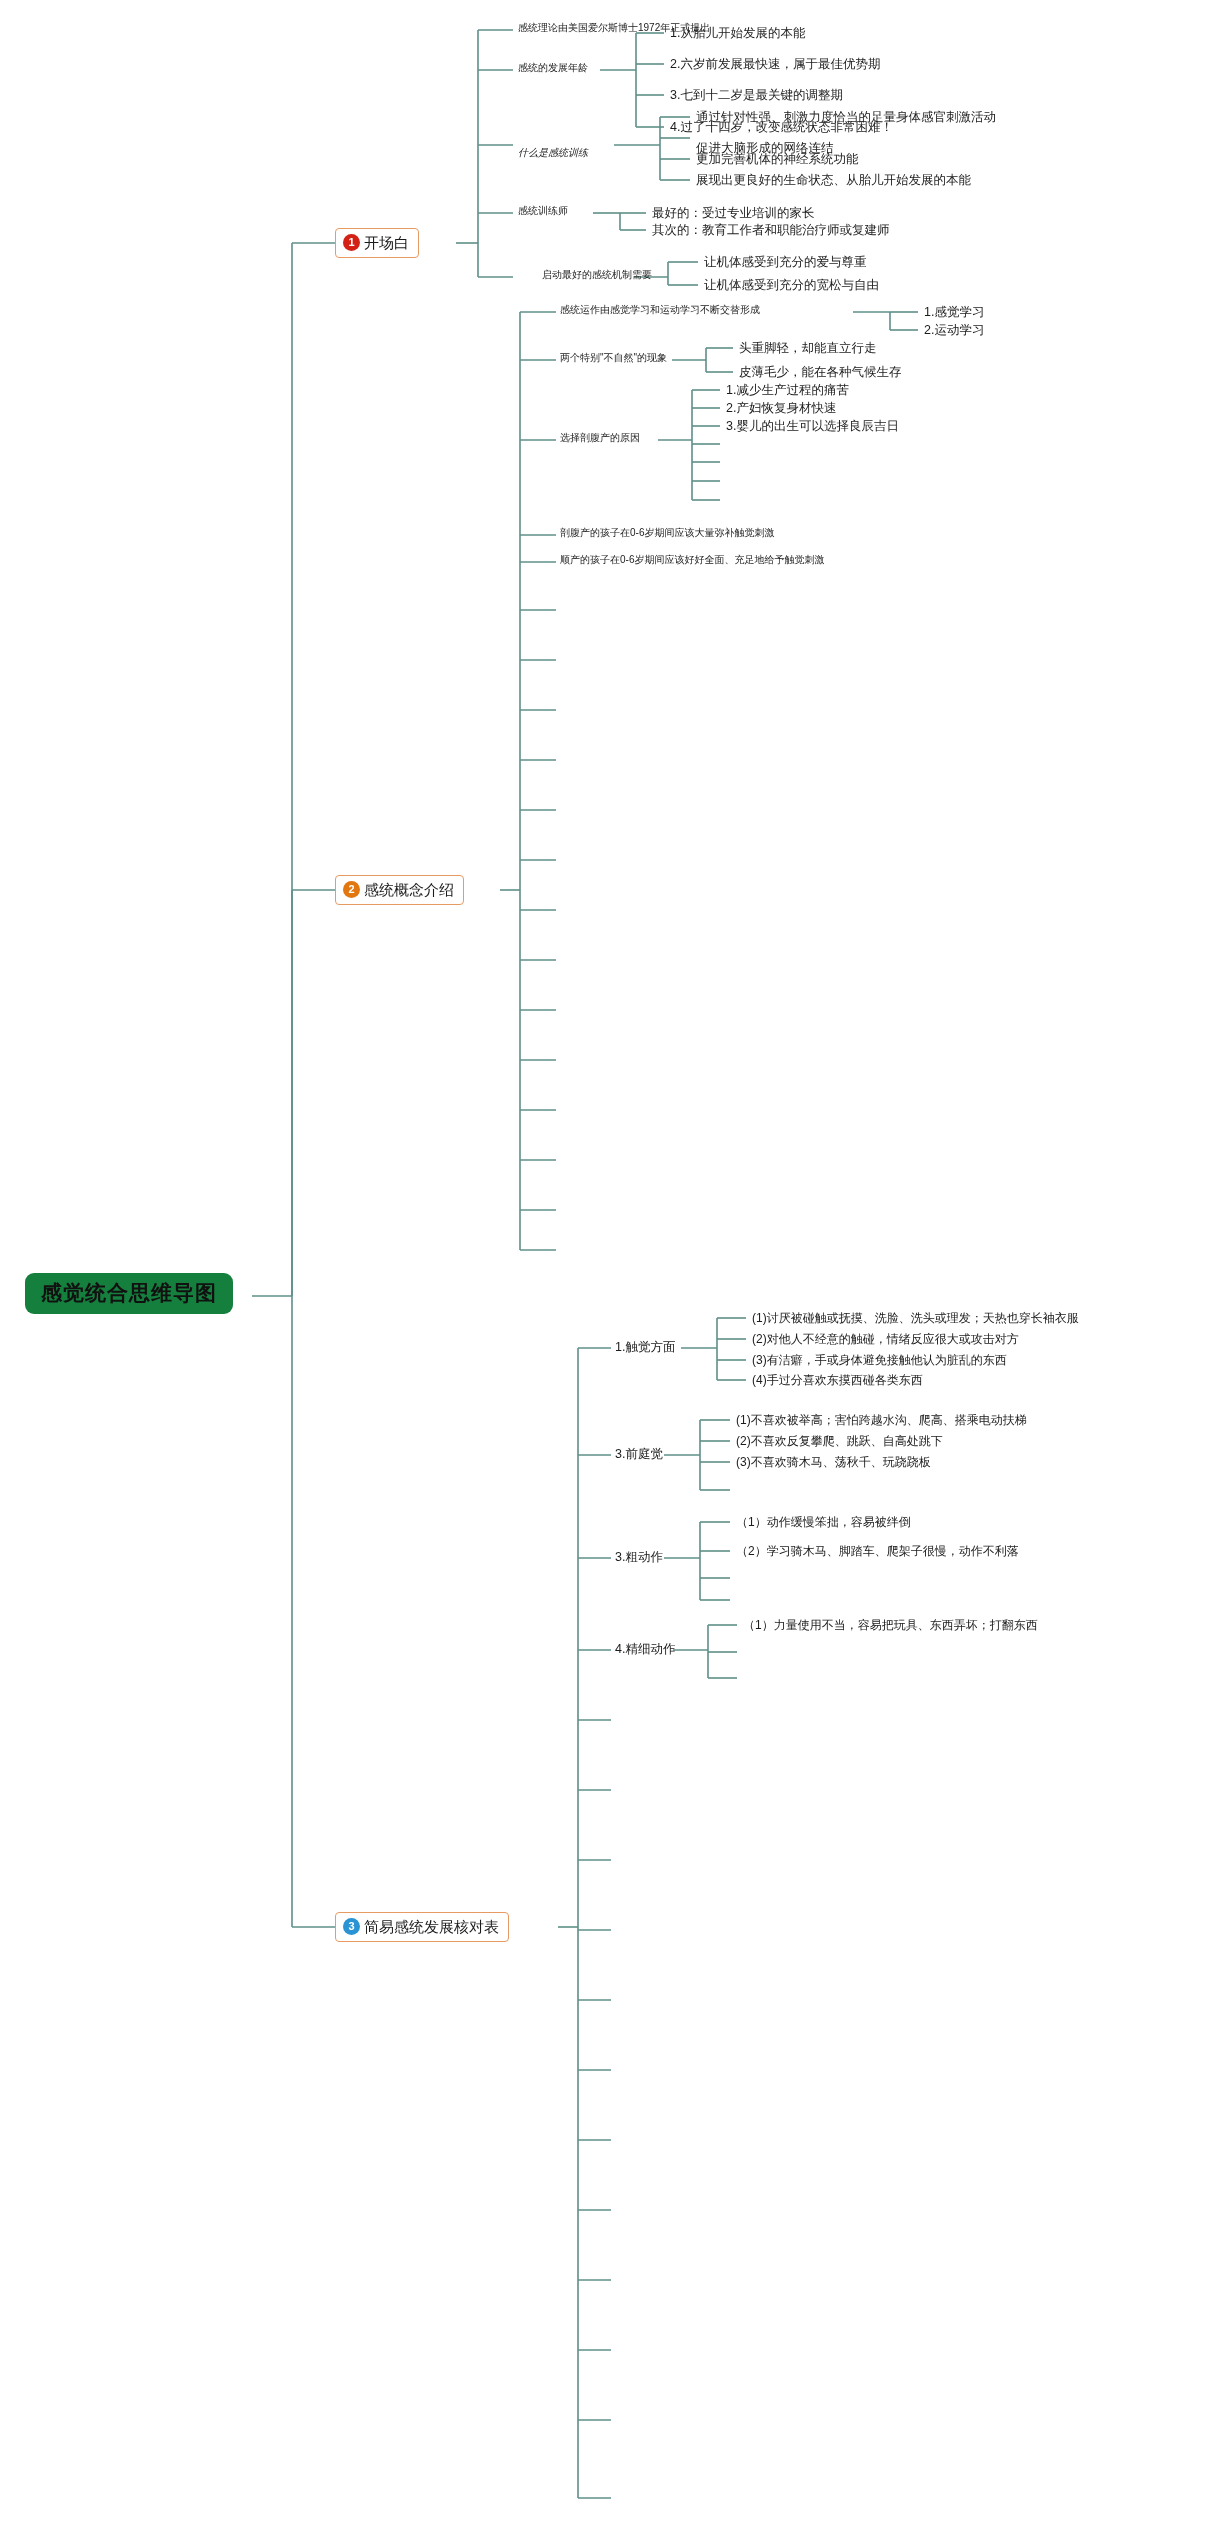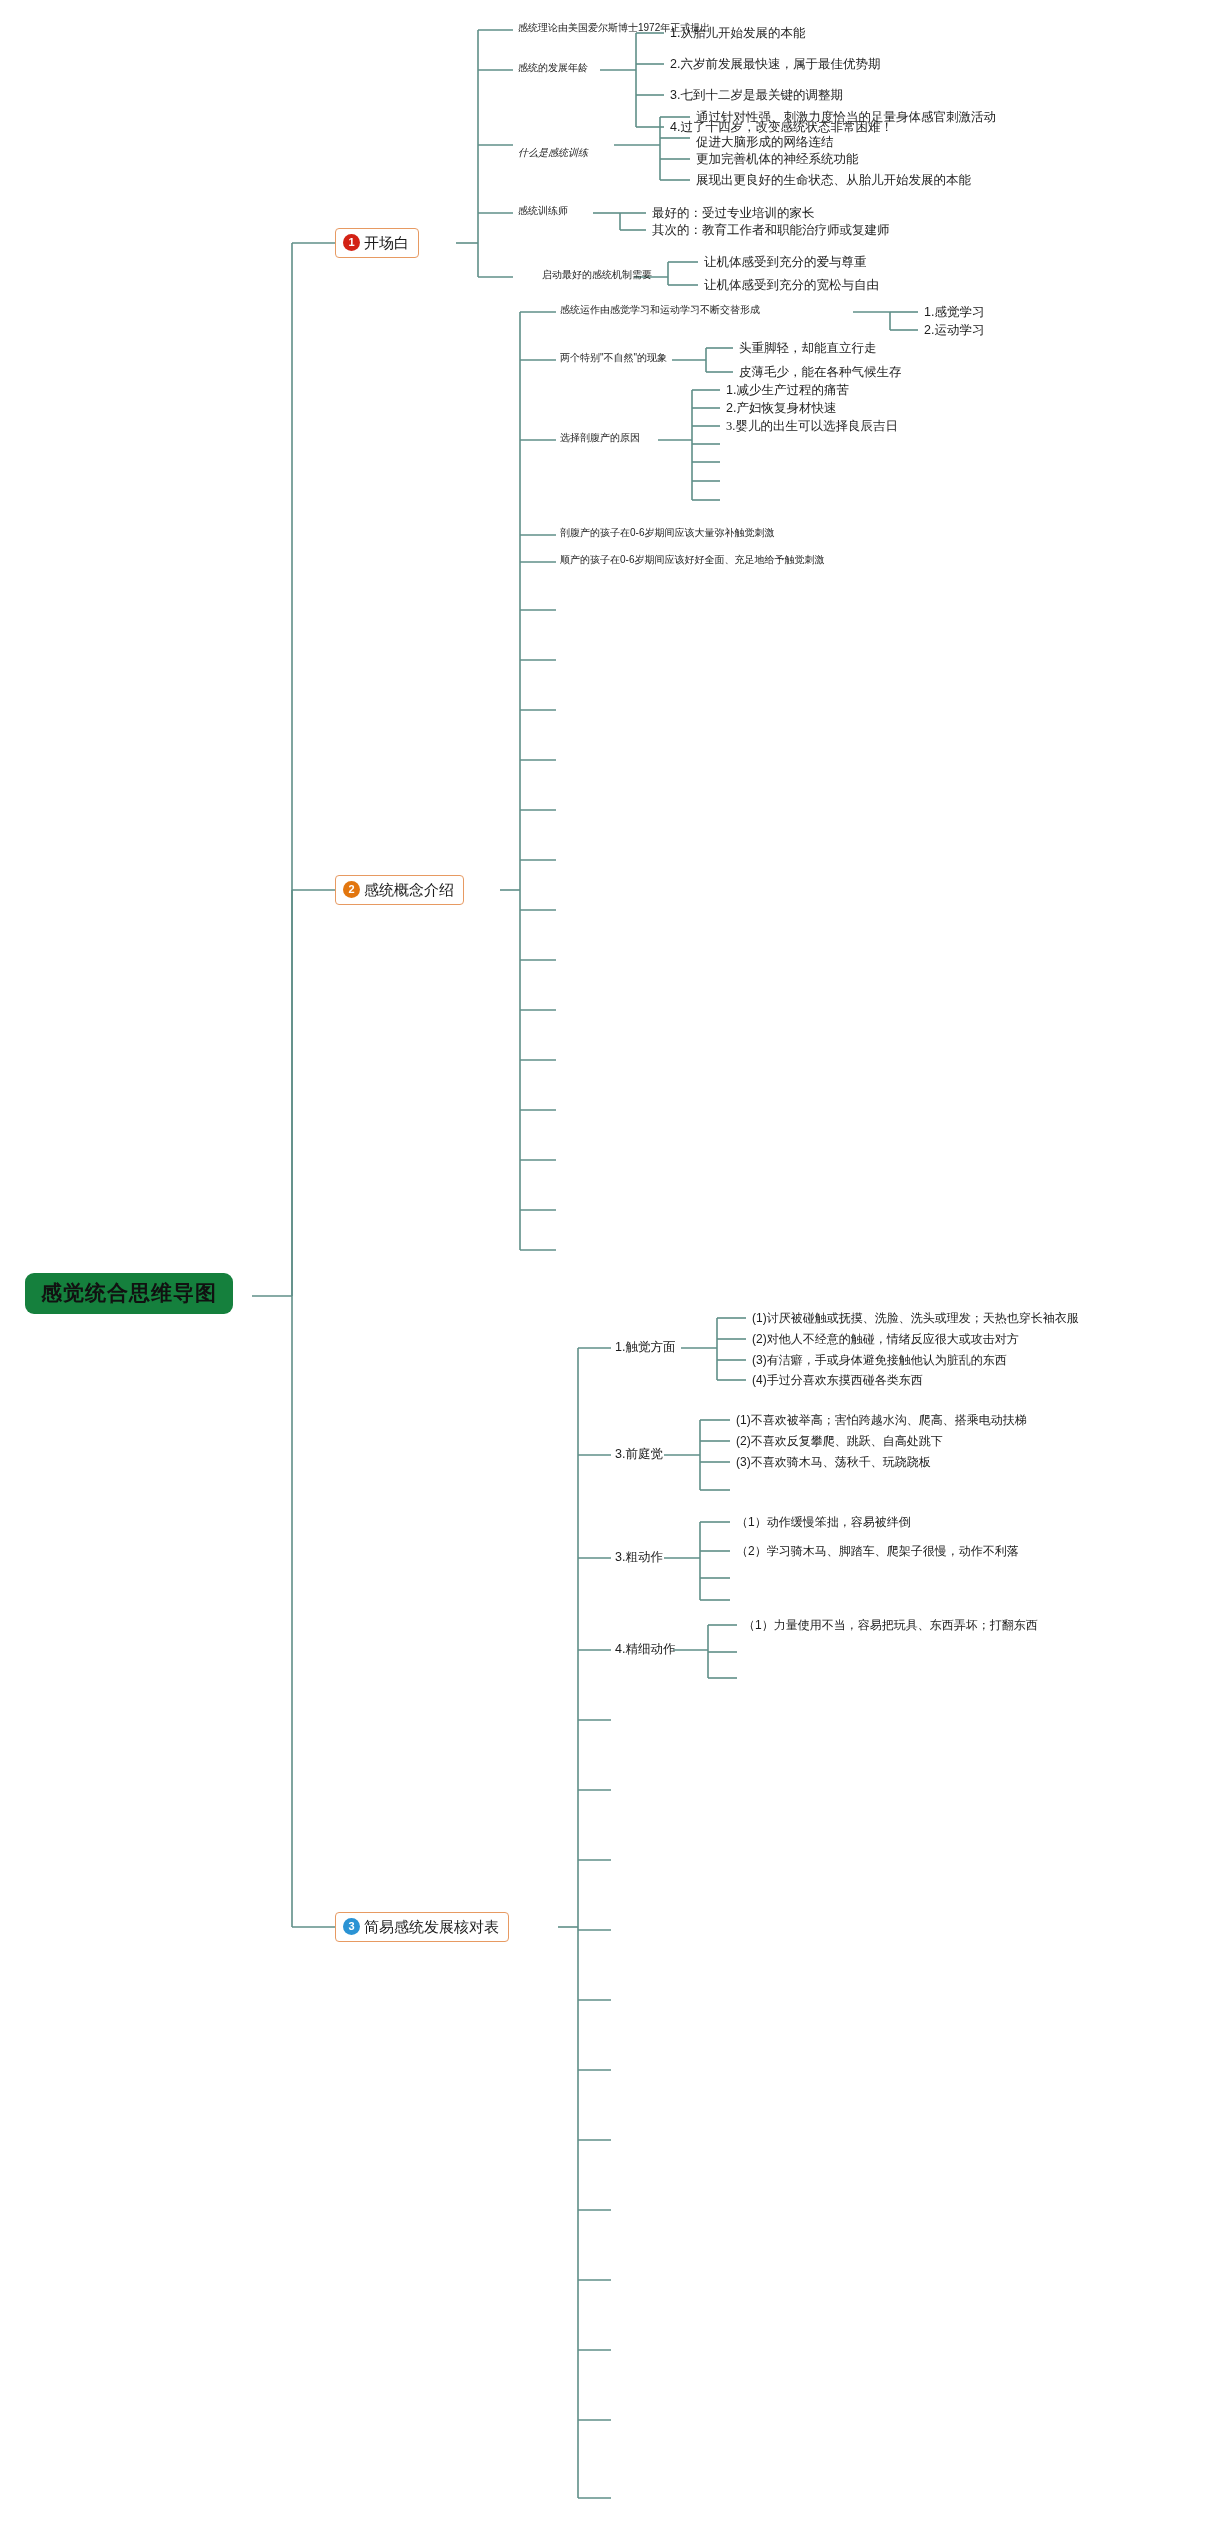--- a/index.html
+++ b/index.html
@@ -215,21 +215,21 @@
   <div class="node t2 topic" style="left:518px;top:23px;">感统理论由美国爱尔斯博士1972年正式提出</div>
 
   <div class="node t2 topic" style="left:518px;top:63px;">感统的发展年龄</div>
   <div class="node t3 topic" style="left:670px;top:27px;">1.从胎儿开始发展的本能</div>
   <div class="node t3 topic" style="left:670px;top:58px;">2.六岁前发展最快速，属于最佳优势期</div>
   <div class="node t3 topic" style="left:670px;top:89px;">3.七到十二岁是最关键的调整期</div>
   <div class="node t3 topic" style="left:670px;top:121px;">4.过了十四岁，改变感统状态非常困难！</div>
 
   <div class="node t2 topic" style="left:518px;top:148px;font-style:italic;">什么是感统训练</div>
   <div class="node t3 topic" style="left:696px;top:111px;">通过针对性强、刺激力度恰当的足量身体感官刺激活动</div>
-  <div class="node t3 topic" style="left:696px;top:136px;text-align:right;">促进大脑形成的网络连结</div>
+  <div class="node t3 topic" style="left:696px;top:142px;text-align:right;">促进大脑形成的网络连结</div>
   <div class="node t3 topic" style="left:696px;top:153px;">更加完善机体的神经系统功能</div>
   <div class="node t3 topic" style="left:696px;top:174px;">展现出更良好的生命状态、从胎儿开始发展的本能</div>
 
   <div class="node t2 topic" style="left:518px;top:206px;">感统训练师</div>
   <div class="node t3 topic" style="left:652px;top:207px;">最好的：受过专业培训的家长</div>
   <div class="node t3 topic" style="left:652px;top:224px;">其次的：教育工作者和职能治疗师或复建师</div>
 
   <div class="node t2 topic" style="left:518px;top:270px;margin-left:24px;">启动最好的感统机制需要</div>
   <div class="node t3 topic" style="left:704px;top:256px;">让机体感受到充分的爱与尊重</div>
   <div class="node t3 topic" style="left:704px;top:279px;">让机体感受到充分的宽松与自由</div>
@@ -243,21 +243,21 @@
   <div class="node t3 topic" style="left:924px;top:306px;">1.感觉学习</div>
   <div class="node t3 topic" style="left:924px;top:324px;">2.运动学习</div>
 
   <div class="node t2 topic" style="left:560px;top:353px;">两个特别"不自然"的现象</div>
   <div class="node t3 topic" style="left:739px;top:342px;">头重脚轻，却能直立行走</div>
   <div class="node t3 topic" style="left:739px;top:366px;">皮薄毛少，能在各种气候生存</div>
 
   <div class="node t2 topic" style="left:560px;top:433px;">选择剖腹产的原因</div>
   <div class="node t3 topic" style="left:726px;top:384px;">1.减少生产过程的痛苦</div>
   <div class="node t3 topic" style="left:726px;top:402px;">2.产妇恢复身材快速</div>
-  <div class="node t3 topic" style="left:726px;top:420px;font-family:Liberation Serif, serif;">3.婴儿的出生可以选择良辰吉日</div>
+  <div class="node t3 topic" style="left:726px;top:420px;">3.婴儿的出生可以选择良辰吉日</div>
 
   <div class="node t2 topic" style="left:560px;top:528px;">剖腹产的孩子在0-6岁期间应该大量弥补触觉刺激</div>
   <div class="node t2 topic" style="left:560px;top:555px;">顺产的孩子在0-6岁期间应该好好全面、充足地给予触觉刺激</div>
 
   <div class="node branch" style="left:335px;top:1912px;">
     <span class="badge b3">3</span>
     <span>简易感统发展核对表</span>
   </div>
 
   <div class="node t3 topic" style="left:615px;top:1341px;">1.触觉方面</div>

